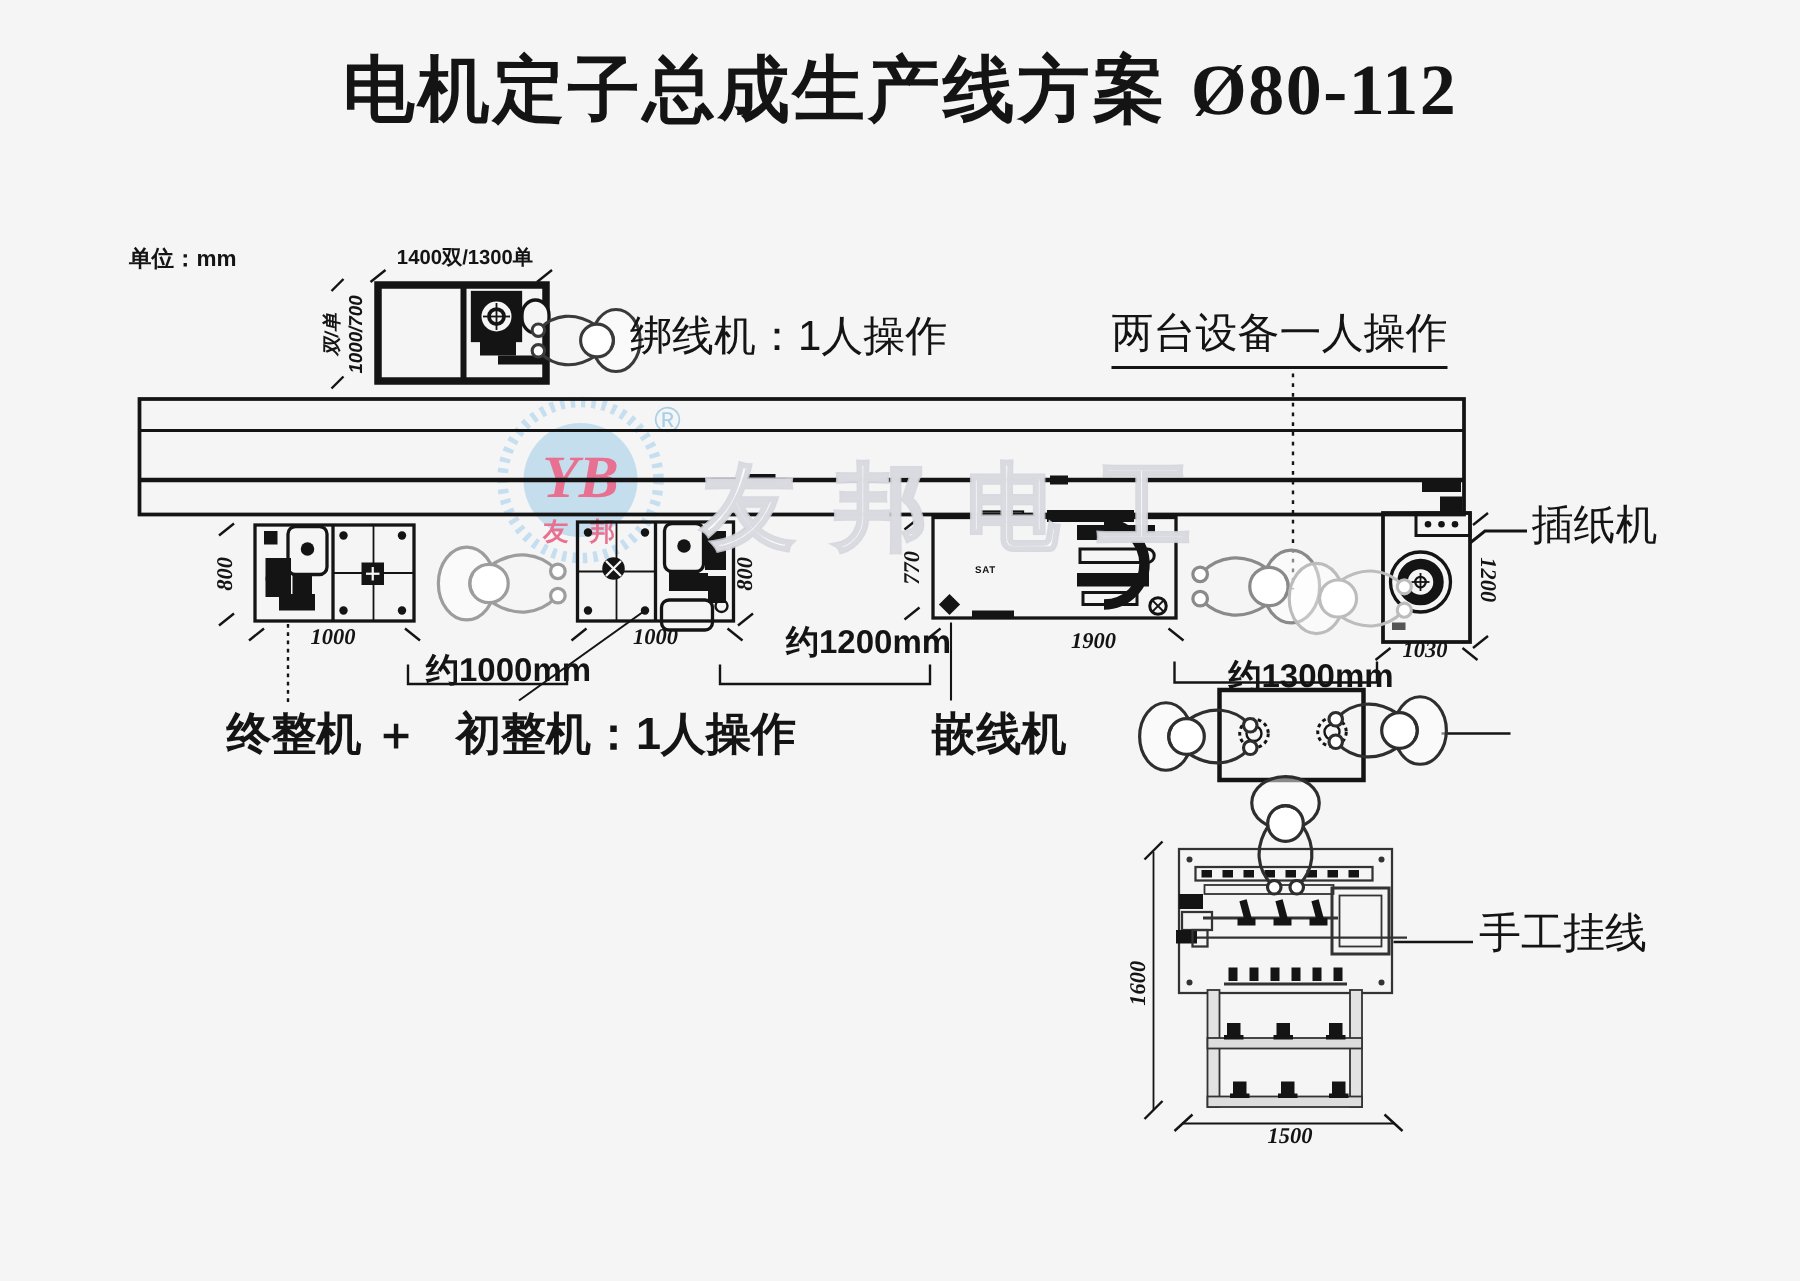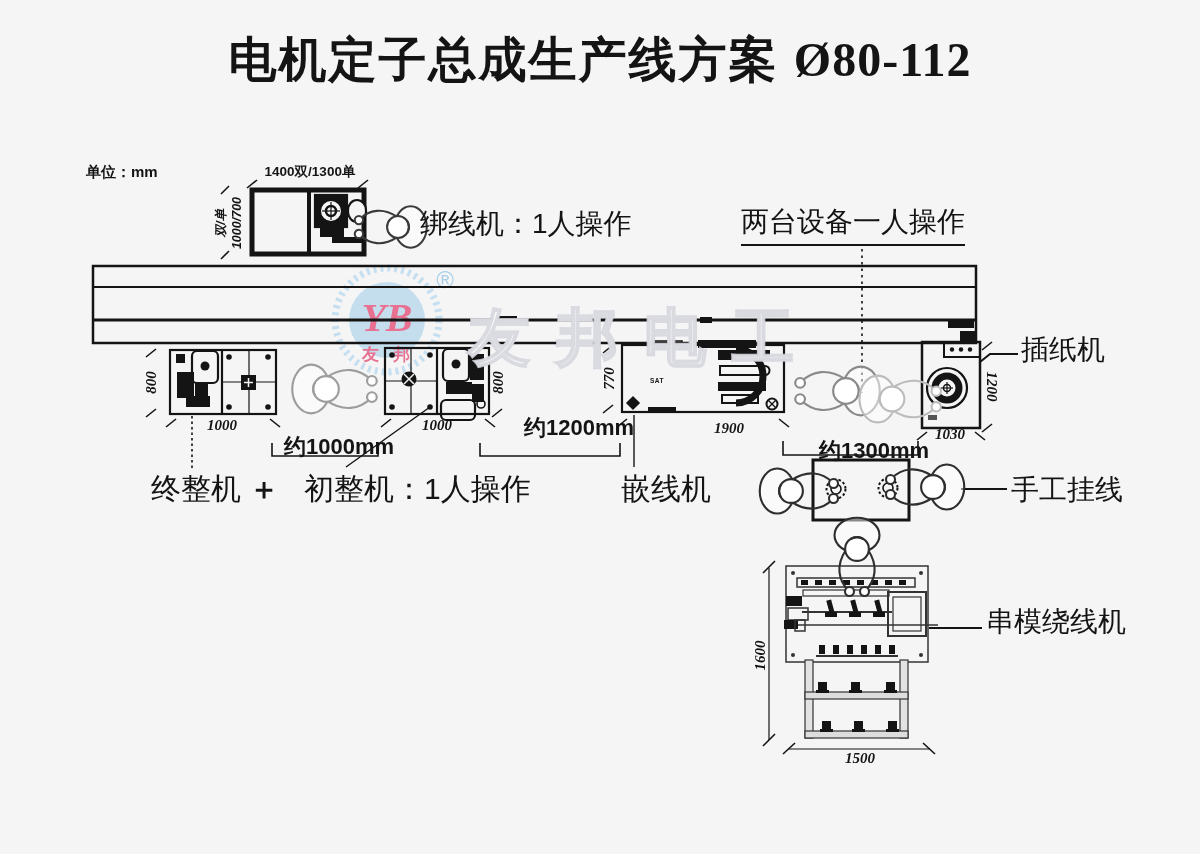--- a/index.html
+++ b/index.html
@@ -13,21 +13,21 @@
     left:0; top:28px; width:1200px; text-align:center;
     font-size:48px; font-weight:900; letter-spacing:2px;
   }
   .title .spec{font-family:"Liberation Serif", serif; font-weight:700; letter-spacing:1px;}
   .small-bold{font-size:15px; font-weight:700;}
   .dimtext{font-family:"Liberation Serif", serif; font-style:italic; font-weight:700; font-size:15px;}
   .center{text-align:center;}
   .rot-l{transform:rotate(-90deg); transform-origin:center;}
   .rot-r{transform:rotate(90deg); transform-origin:center;}
   .station{font-size:28px; font-weight:400;}
-  .station-lg{font-size:30px; font-weight:400;}
+  .station-lg{font-size:30px; font-weight:700;}
   .gap{font-size:22px; font-weight:700;}
   .underline{border-bottom:2.5px solid #141414; padding-bottom:3px;}
   .topdim{font-size:13.5px; font-weight:700; }
   .sidedim{font-size:12.5px; font-weight:700; font-style:italic; line-height:1.25;}
   .sat{font-size:6.5px; font-weight:700; letter-spacing:.5px;}
   .big-watermark{
     position:absolute; left:468px; top:268px; z-index:3;
     font-size:62px; font-weight:700; letter-spacing:26px; white-space:nowrap;
     color:rgba(255,255,255,0.92);
     -webkit-text-stroke:2px rgba(212,212,220,0.85);
@@ -312,24 +312,23 @@
 
   <div class="lbl dimtext rot-l center" style="left:589px; top:370px; width:40px;">770</div>
   <div class="lbl dimtext center" style="left:699px; top:420px; width:60px;">1900</div>
   <div class="lbl sat" style="left:650px; top:377px;">SAT</div>
 
   <div class="lbl dimtext rot-r center" style="left:971px; top:378px; width:40px;">1200</div>
   <div class="lbl dimtext center" style="left:920px; top:426px; width:60px;">1030</div>
   <div class="lbl station" style="left:1021px; top:331px;">插纸机</div>
 
   <div class="lbl gap" style="left:819px; top:436px;">约1300mm</div>
-  <div class="lbl station" style="left:1011px; top:471px;">手工挂线</div>
 
   <div class="lbl station-lg" style="left:151px; top:469px;">终整机</div>
   <div class="lbl station-lg" style="left:249px; top:469px; font-weight:800;">＋</div>
   <div class="lbl station-lg" style="left:285px; top:469px;margin-left:19px;">初整机：1人操作</div>
   <div class="lbl station-lg" style="left:621px; top:469px;text-align:right;">嵌线机</div>
 
-  <div class="lbl station" style="left:986px; top:603px;">串模绕线机</div>
+  <div class="lbl station" style="left:986px; top:603px;">手工挂线</div>
   <div class="lbl dimtext rot-l center" style="left:740px; top:647px; width:40px;">1600</div>
   <div class="lbl dimtext center" style="left:830px; top:750px; width:60px;">1500</div>
 
 </div>
 
 </body></html>

